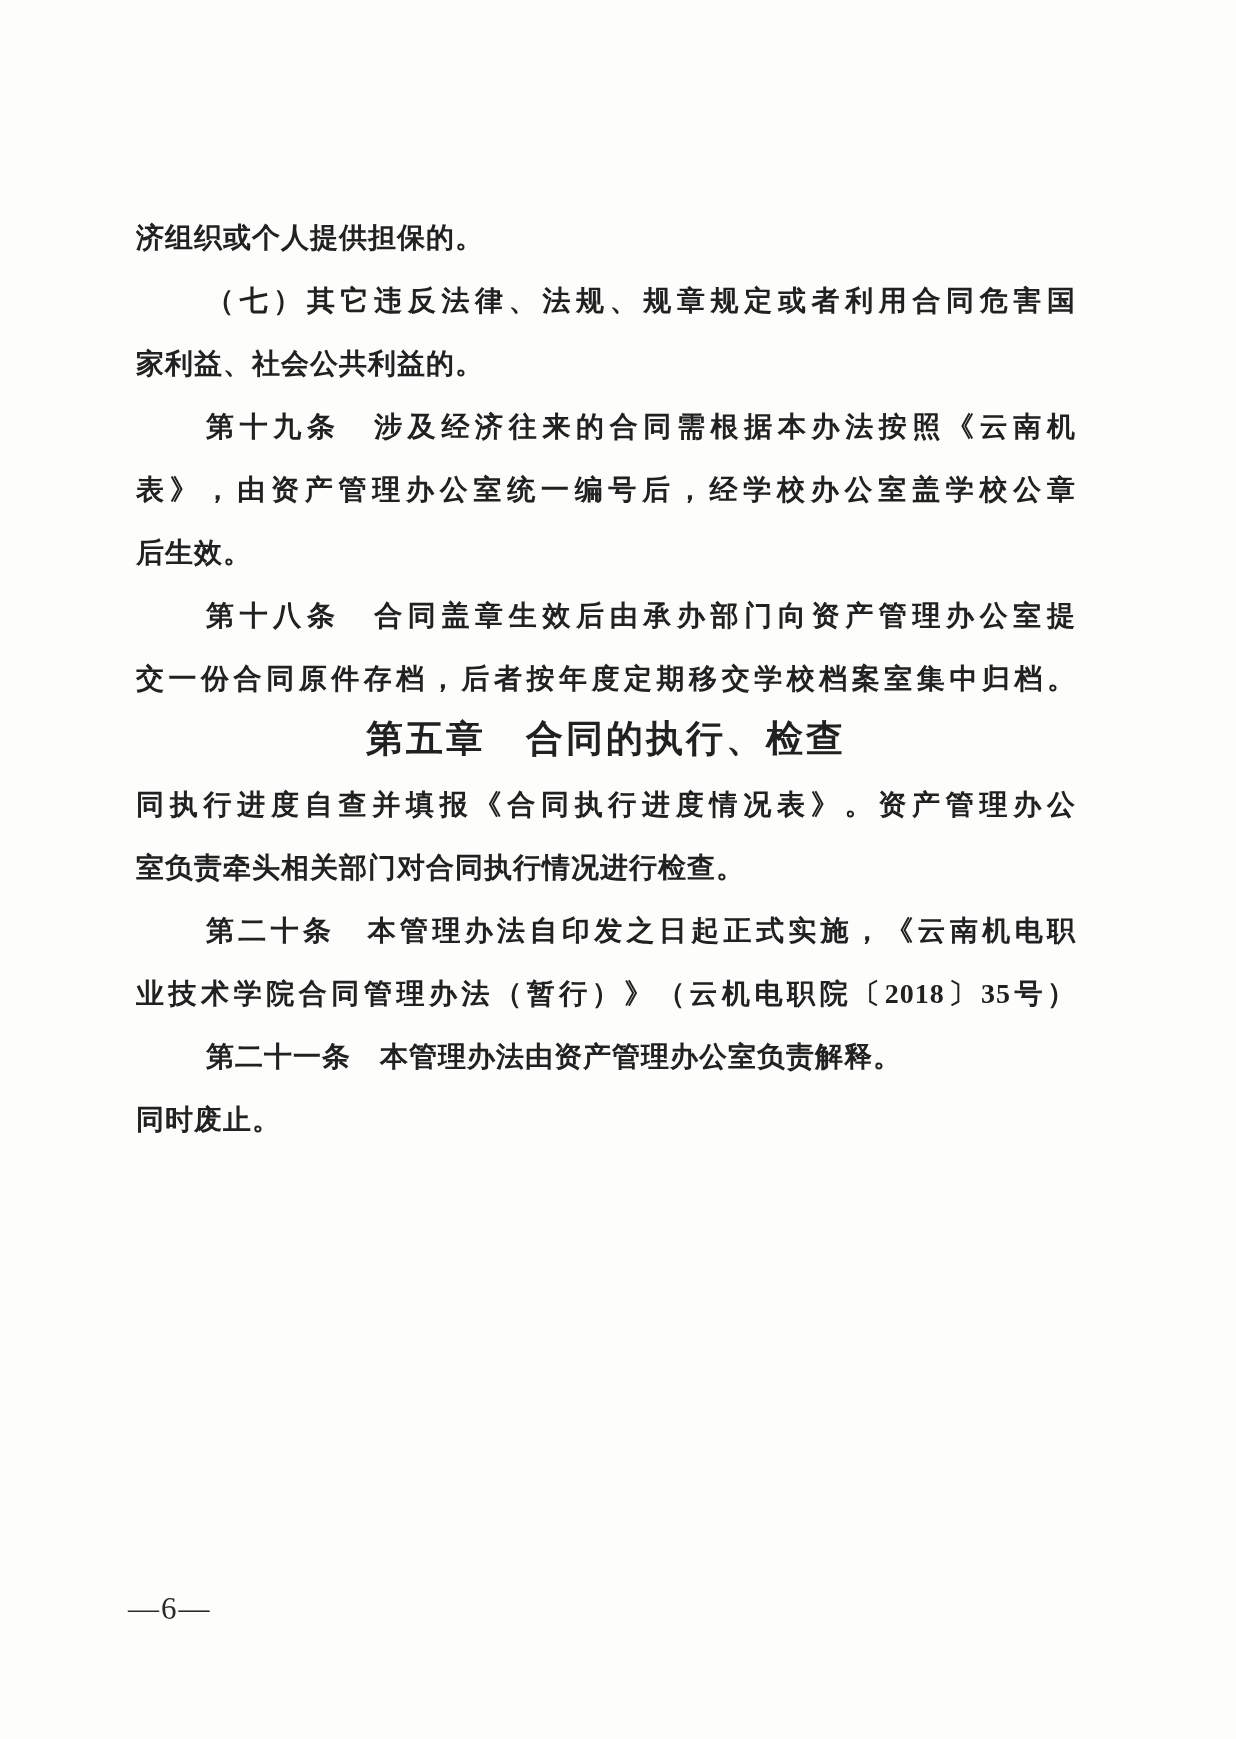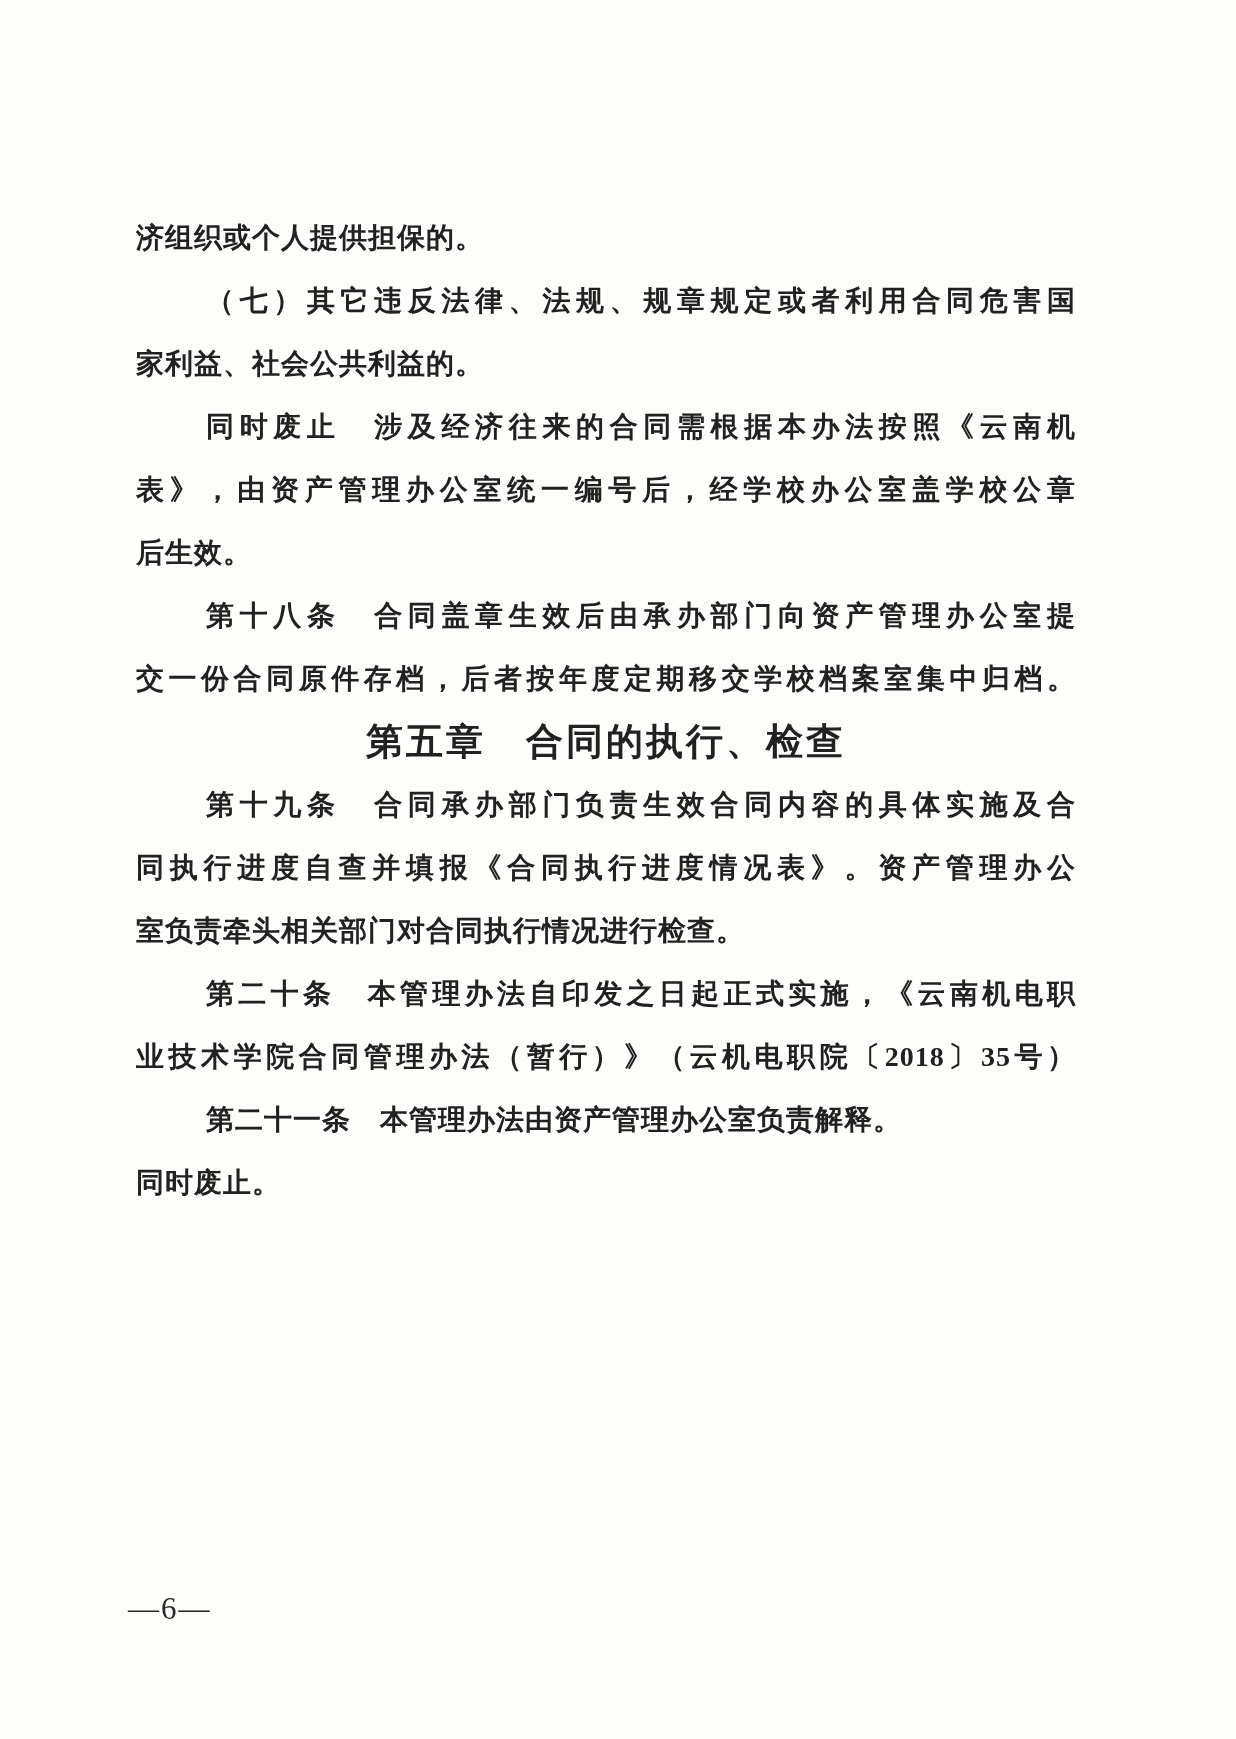--- a/index.html
+++ b/index.html
@@ -32,21 +32,21 @@
   }
   .line.stretch {
     white-space: normal;
     text-align: justify;
     text-align-last: justify;
   }
   .line.indent {
     padding-left: 70px;
   }
   .line.heading {
-    font-family: Liberation Serif, serif;
+    font-family: Liberation Mono, monospace;
     font-weight: bold;
     font-size: 37px;
     letter-spacing: 3px;
     text-align-last: center;
     white-space: nowrap;
     padding-left: 0;
   }
   .footer {
     position: absolute;
     left: 128px;
@@ -59,27 +59,26 @@
   }
 </style>
 </head>
 <body>
 
 <div class="page" style="background-color: rgb(253, 253, 251); color: rgb(33, 33, 33);">
   <div class="content">
     <div class="line plain">济组织或个人提供担保的。</div>
     <div class="line stretch indent">（七）其它违反法律、法规、规章规定或者利用合同危害国</div>
     <div class="line plain">家利益、社会公共利益的。</div>
-    <div class="line stretch indent">同时废止　涉及经济往来的合同需根据本办法按照《云南机</div>
+    <div class="line stretch indent">第十九条　涉及经济往来的合同需根据本办法按照《云南机</div>
     <div class="line stretch">表》，由资产管理办公室统一编号后，经学校办公室盖学校公章</div>
     <div class="line plain">后生效。</div>
     <div class="line stretch indent">第十八条　合同盖章生效后由承办部门向资产管理办公室提</div>
     <div class="line stretch">交一份合同原件存档，后者按年度定期移交学校档案室集中归档。</div>
     <div class="line heading">第五章　合同的执行、检查</div>
-    <div class="line stretch indent">第十九条　合同承办部门负责生效合同内容的具体实施及合</div>
     <div class="line stretch">同执行进度自查并填报《合同执行进度情况表》。资产管理办公</div>
     <div class="line plain">室负责牵头相关部门对合同执行情况进行检查。</div>
     <div class="line stretch indent">第二十条　本管理办法自印发之日起正式实施，《云南机电职</div>
     <div class="line stretch">业技术学院合同管理办法（暂行）》（云机电职院〔2018〕35号）</div>
     <div class="line plain indent">第二十一条　本管理办法由资产管理办公室负责解释。</div>
     <div class="line plain">同时废止。</div>
   </div>
   <div class="footer">—6—</div>
 </div>
 

